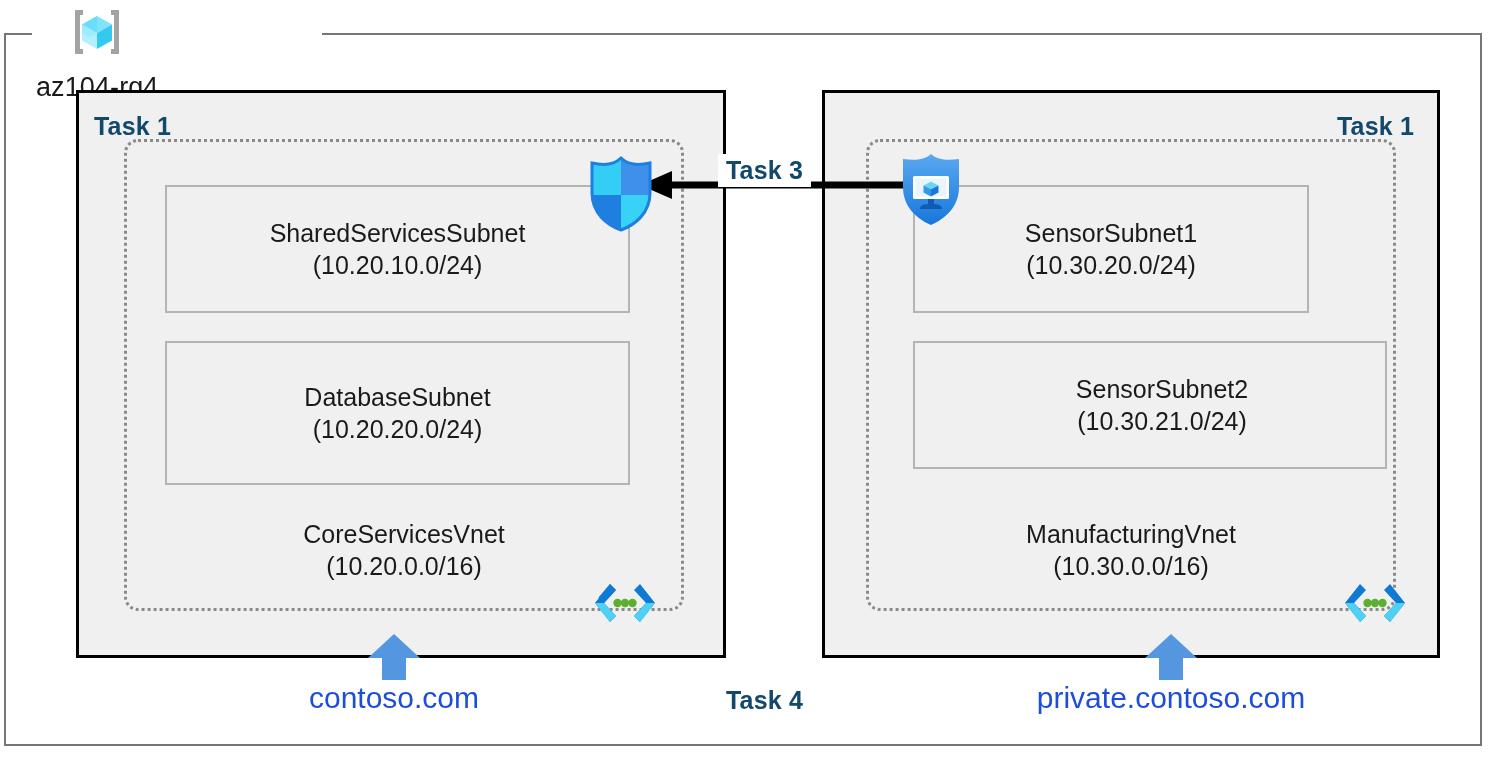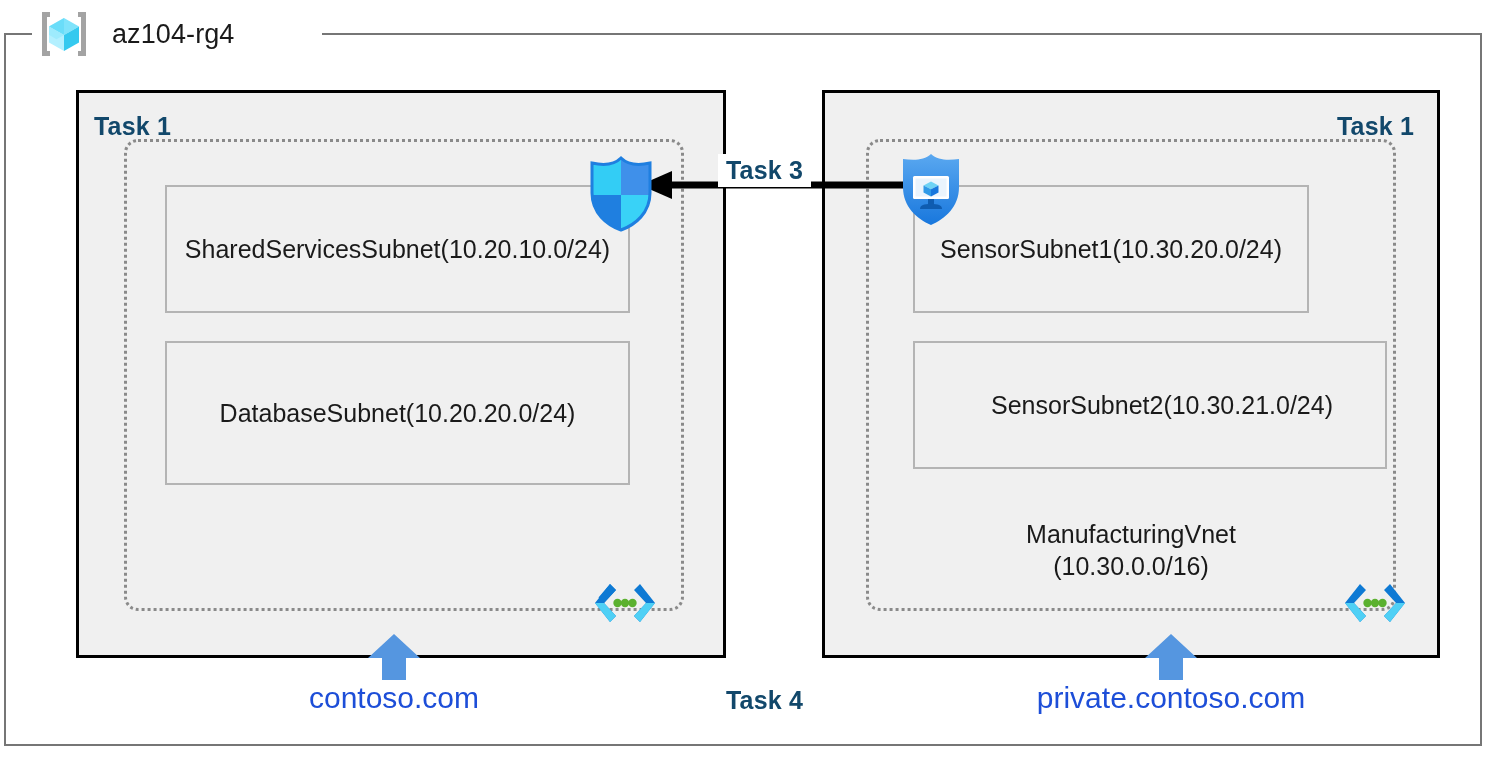--- a/index.html
+++ b/index.html
@@ -31,21 +31,22 @@
     left:32px; top:22px;
     width:290px; height:24px;
     background:#ffffff;
   }
   .rg-header{
     position:absolute;
     left:36px; top:4px;
     height:60px;
     display:flex;
     align-items:center;
-    gap:20px;
+    gap:12px;
+    flex-direction:column;
   }
   .rg-icon{
     width:56px; height:56px;
     display:block;
   }
   .rg-title{
     font-size:27px;
     color:#1a1a1a;
     letter-spacing:.1px;
     white-space:nowrap;
@@ -109,21 +110,21 @@
   #vnet1-label{ left:124px; top:518px; width:560px; }
   #vnet2-label{ left:866px; top:518px; width:530px; }
 
   
   .subnet-box{
     position:absolute;
     border:2px solid #b4b4b4;
     background:transparent;
     box-sizing:border-box;
     display:flex;
-    flex-direction:row;
+    flex-direction:column;
     align-items:center;
     justify-content:center;
     text-align:center;
     font-size:25px;
     color:#1a1a1a;
     line-height:1.28;
   }
   #subnet-shared{ left:165px; top:185px; width:465px; height:128px; }
   #subnet-db{    left:165px; top:341px; width:465px; height:144px; }
   #subnet-s1{    left:913px; top:185px; width:396px; height:128px; }
@@ -202,20 +203,24 @@
   <div class="subnet-box" id="subnet-shared">
     <span class="subnet-name">SharedServicesSubnet</span>
     <span class="subnet-cidr">(10.20.10.0/24)</span>
   </div>
 
   <div class="subnet-box" id="subnet-db">
     <span class="subnet-name">DatabaseSubnet</span>
     <span class="subnet-cidr">(10.20.20.0/24)</span>
   </div>
 
+  <div class="vnet-label" id="vnet1-label">
+    <span>CoreServicesVnet</span><br>
+    <span>(10.20.0.0/16)</span>
+  </div>
 
   <span class="vnet-glyph" id="vnet1-glyph">
     <svg viewBox="0 0 66 46" width="66" height="46">
 
       <path d="M18 4 L24 10 L12 23 L24 36 L18 42 L3 23 Z" fill="#0e7ad4"></path>
       <path d="M18 4 L24 10 L12 23 L6.5 17.5 Z" fill="#0e7ad4"></path>
       <path d="M12 23 L24 36 L18 42 L3 23 Z" fill="#4fd0f5"></path>
 
       <path d="M48 4 L42 10 L54 23 L42 36 L48 42 L63 23 Z" fill="#0e7ad4"></path>
       <path d="M54 23 L42 36 L48 42 L63 23 Z" fill="#4fd0f5"></path>

